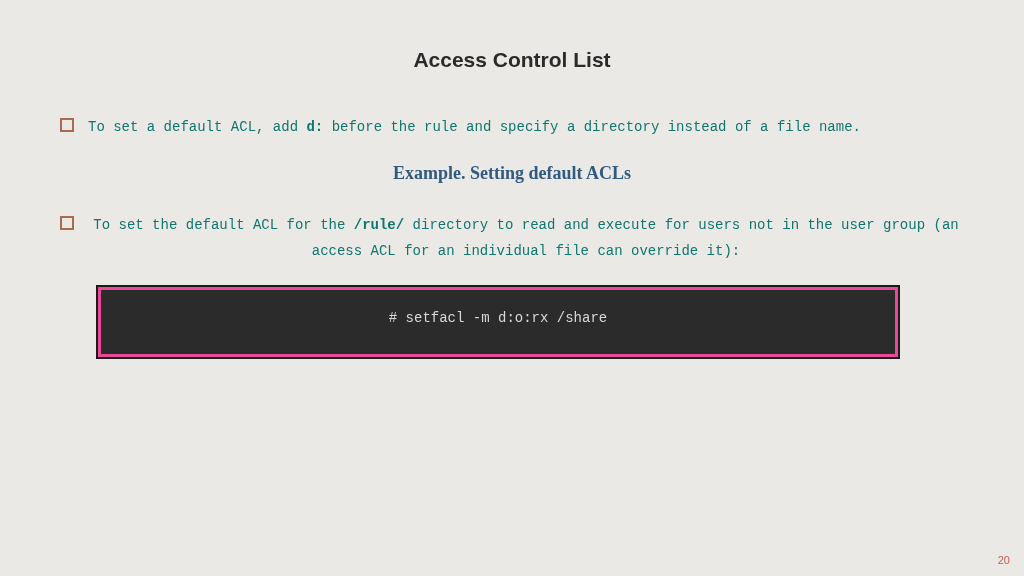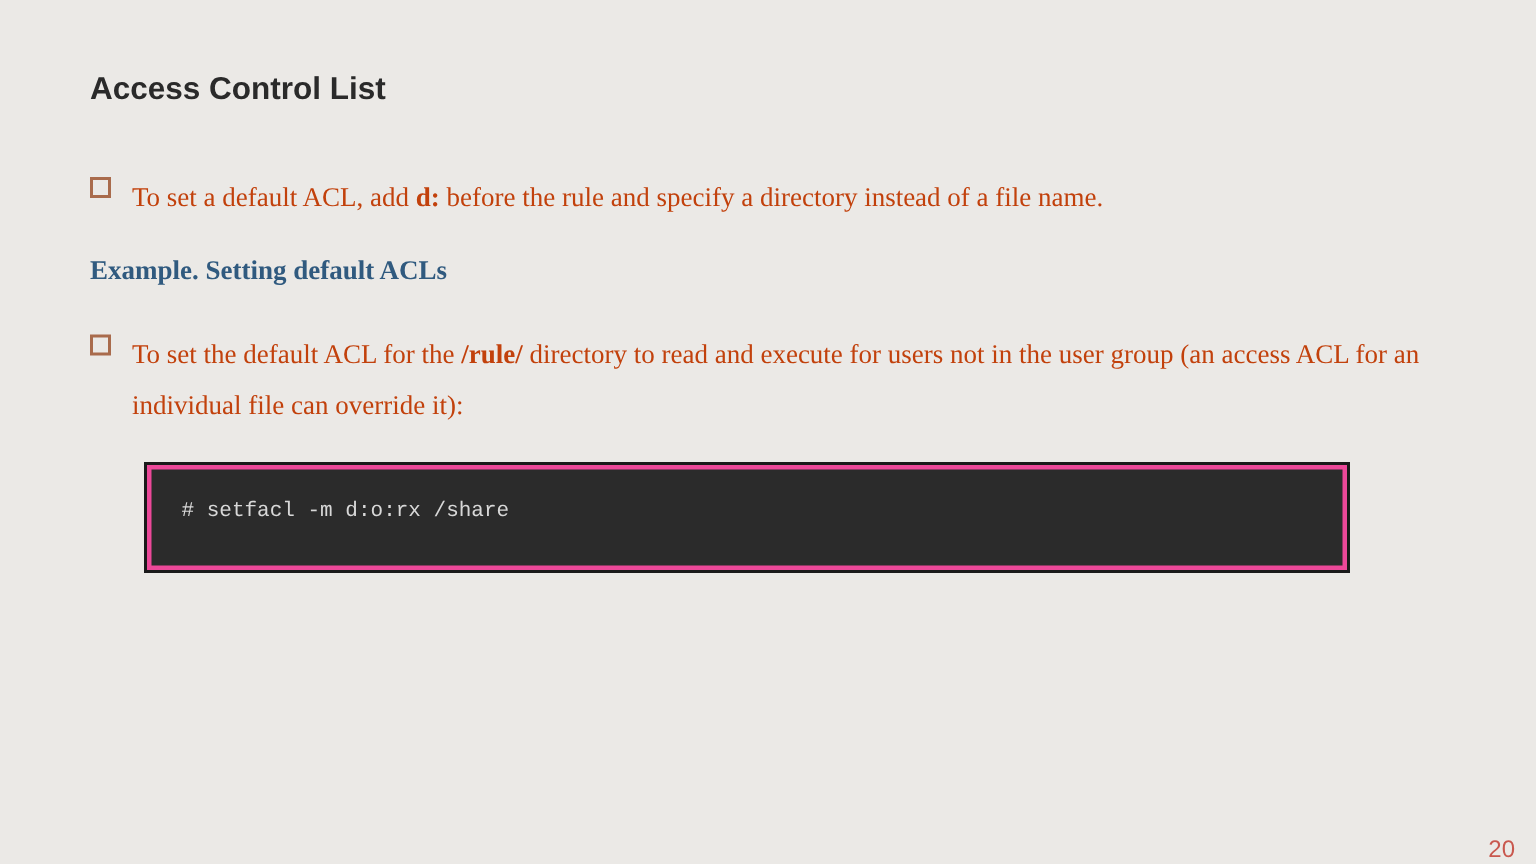--- a/index.html
+++ b/index.html
@@ -1,18 +1,19 @@
 <!DOCTYPE html>
 <html><head>
   <meta charset="utf-8">
   <style>
     * {
       margin: 0;
       padding: 0;
       box-sizing: border-box;
+      text-align: center;
     }
     body {
       width: 1024px;
       height: 576px;
       background: #ebe9e6;
       font-family: Georgia, 'Times New Roman', serif;
       position: relative;
       overflow: hidden;
     }
     .slide {
@@ -47,23 +48,23 @@
     }
     .bullet-icon {
       flex-shrink: 0;
       width: 14px;
       height: 14px;
       border: 2px solid #a96b4c;
       margin-top: 4px;
       margin-right: 14px;
     }
     .bullet-text {
-      font-family: Liberation Serif, serif;
-      font-size: 18px;
-      color: #c2410c;
+      font-family: Liberation Mono, monospace;
+      font-size: 14px;
+      color: #0f766e;
       line-height: 1.9;
     }
     .bold {
       font-weight: bold;
     }
     .code-block {
       margin-left: 38px;
       margin-top: 20px;
       width: 800px;
       background: #2b2b2b;
@@ -71,24 +72,24 @@
       outline: 2px solid #1a1a1a;
       padding: 18px 20px 28px 20px;
     }
     .code-text {
       font-family: 'Courier New', Consolas, monospace;
       font-size: 14px;
       color: #d8d8d8;
     }
     .page-number {
       position: absolute;
-      bottom: 0;
+      bottom: 10px;
       right: 14px;
       font-family: Arial, sans-serif;
-      font-size: 16px;
+      font-size: 11px;
       color: #c9584e;
     }
   </style>
 </head>
 <body>
 
 <div class="slide">
   <h1 class="main-title">Access Control List</h1>
 
 

